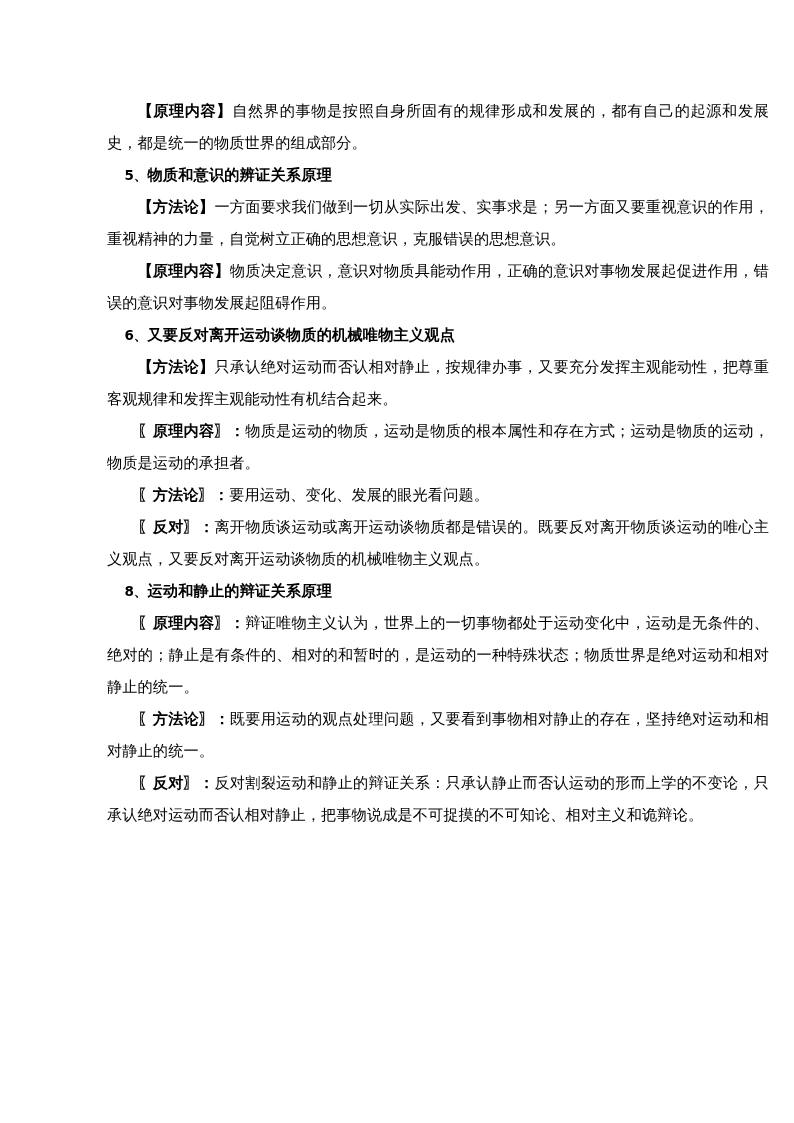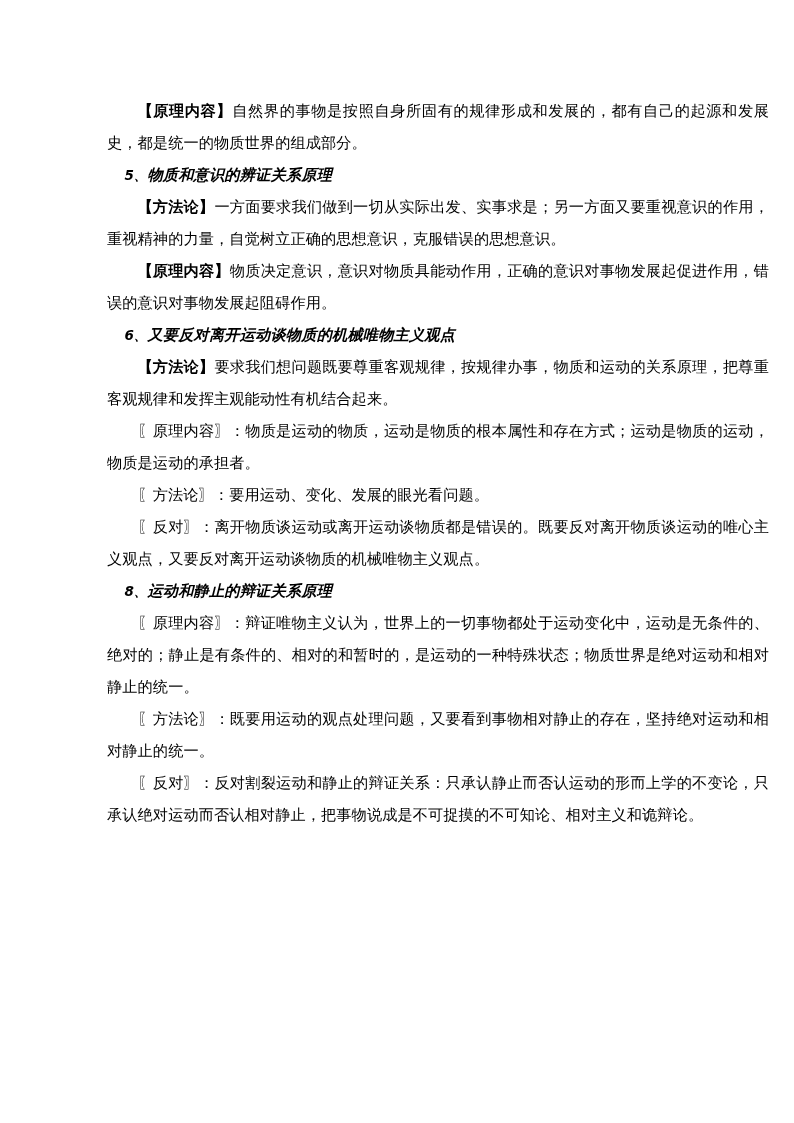--- a/index.html
+++ b/index.html
@@ -42,52 +42,51 @@
   
   .heading {
     margin: 0;
     padding: 0;
     font-size: 15.2px;
     line-height: 32px;
     color: #000000;
     font-weight: bold;
     text-indent: 1.15em;
     letter-spacing: 0.2px;
-    font-style: italic;
   }
   .heading .num {
     font-size: 13.5px;
     font-weight: bold;
     letter-spacing: 0;
   }
   
   .lead {
     font-weight: bold;
   }
   
   .lead-plain {
-    font-weight: normal;
+    font-weight: bold;
   }
   .gap {
     display: inline-block;
     width: 1.35em;
   }
 </style>
 </head>
 <body>
 
 <div class="page">
   <div class="content" id="doc-body">
 
   <p class="para"><span class="lead">【原理内容】</span><span>自然界的事物是按照自身所固有的规律形成和发展的，都有自己的起源和发展史，都是统一的物质世界的组成部分。</span></p>
       <div class="heading"><span class="num">5、</span><span>物质和意识的辨证关系原理</span></div>
       <p class="para"><span class="lead">【方法论】</span><span>一方面要求我们做到一切从实际出发、实事求是；另一方面又要重视意识的作用，重视精神的力量，自觉树立正确的思想意识，克服错误的思想意识。</span></p>
       <p class="para"><span class="lead">【原理内容】</span><span>物质决定意识，意识对物质具能动作用，正确的意识对事物发展起促进作用，错误的意识对事物发展起阻碍作用。</span></p>
       <div class="heading"><span class="num">6、</span><span>又要反对离开运动谈物质的机械唯物主义观点</span></div>
-      <p class="para"><span class="lead">【方法论】</span><span>要求我们想问题既要尊重客观规律，按规律办事，物质和运动的关系原理，把尊重客观规律和发挥主观能动性有机结合起来。</span></p>
+      <p class="para"><span class="lead">【方法论】</span><span>只承认绝对运动而否认相对静止，按规律办事，又要充分发挥主观能动性，把尊重客观规律和发挥主观能动性有机结合起来。</span></p>
       <p class="para"><span class="lead-plain">〖原理内容〗：</span><span>物质是运动的物质，运动是物质的根本属性和存在方式；运动是物质的运动，物质是运动的承担者。</span></p>
       <p class="para"><span class="lead-plain">〖方法论〗：</span><span>要用运动、变化、发展的眼光看问题。</span></p>
       <p class="para"><span class="lead-plain">〖反对〗：</span><span>离开物质谈运动或离开运动谈物质都是错误的。既要反对离开物质谈运动的唯心主义观点，又要反对离开运动谈物质的机械唯物主义观点。</span></p>
       <div class="heading"><span class="num">8、</span><span>运动和静止的辩证关系原理</span></div>
       <p class="para"><span class="lead-plain">〖原理内容〗：</span><span>辩证唯物主义认为，世界上的一切事物都处于运动变化中，运动是无条件的、绝对的；静止是有条件的、相对的和暂时的，是运动的一种特殊状态；物质世界是绝对运动和相对静止的统一。</span></p>
       <p class="para"><span class="lead-plain">〖方法论〗：</span><span>既要用运动的观点处理问题，又要看到事物相对静止的存在，坚持绝对运动和相对静止的统一。</span></p>
       <p class="para"><span class="lead-plain">〖反对〗：</span><span>反对割裂运动和静止的辩证关系：只承认静止而否认运动的形而上学的不变论，只承认绝对运动而否认相对静止，把事物说成是不可捉摸的不可知论、相对主义和诡辩论。</span></p>
     </div>
 </div>
 

